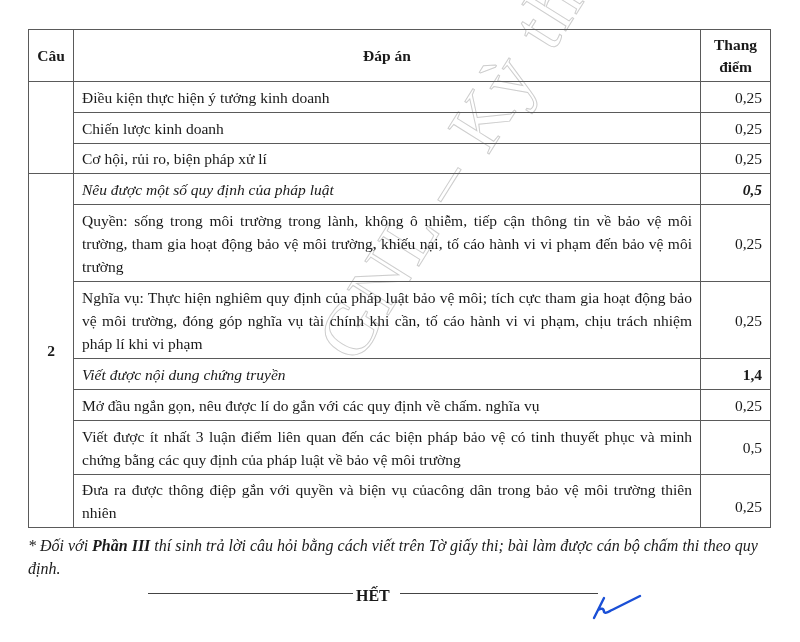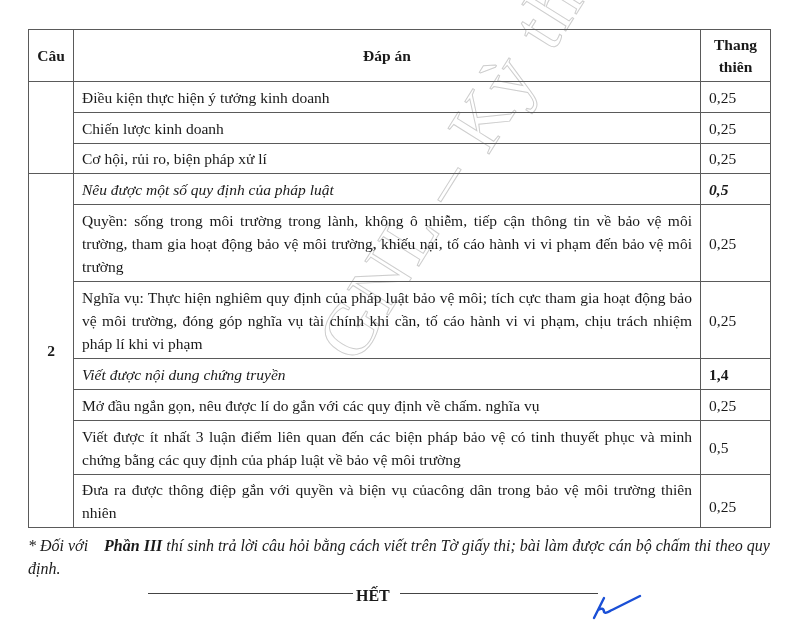--- a/index.html
+++ b/index.html
@@ -20,30 +20,30 @@
   }
   th { font-weight: bold; }
   col.c1 { width: 45px; }
   col.c3 { width: 70px; }
   .th-cau { text-align: center; height: 51px; }
   .th-dapan { text-align: center; }
   .th-score { text-align: center; line-height: 22px; padding: 0 2px; }
   .cell-cau { text-align: center; font-weight: bold; vertical-align: bottom !important; padding-bottom: 0; }
   .cell-cau.q2 { vertical-align: middle !important; }
   .cell-text { text-align: justify; padding: 3px 8px 4px 8px; }
-  .cell-score { text-align: left; padding: 0 4px; margin-top: 20px; }
+  .cell-score { text-align: right; padding: 0 4px; margin-top: 20px; }
   .italic { font-style: italic; }
   .bold { font-weight: bold; }
   .bi { font-weight: bold; font-style: italic; }
 
   .note {
     position: absolute; left: 28px; top: 534px; width: 745px;
     font-style: italic; font-size: 16px; line-height: 23px;
   }
-  .note b { font-style: italic; font-weight: bold; margin-left: 12px; }
+  .note b { font-style: italic; font-weight: bold; }
 
   .end-line {
     position: absolute; top: 593px; height: 1px; background: #444;
   }
   .end-label {
     position: absolute; left: 356px; top: 587px; font-weight: bold; font-size: 16px;
   }
   .signature { position: absolute; left: 592px; top: 592px; }
 
   .watermark {
@@ -67,21 +67,21 @@
         <col class="c1">
         <col class="c2">
         <col class="c3">
       </colgroup>
     <tbody>
         <tr>
       <th class="th-cau">Câu</th>
       <th class="th-dapan">Đáp án</th>
       <th class="th-score">
         <div>Thang</div>
-        <div>thiên</div>
+        <div>điểm</div>
       </th>
     </tr>
 
     <tr style="height:31px">
       <td class="cell-cau" rowspan="3"></td>
       <td class="cell-text">Điều kiện thực hiện ý tưởng kinh doanh</td>
       <td class="cell-score">0,25</td>
     </tr>
     <tr style="height:31px">
       <td class="cell-text">Chiến lược kinh doanh</td>

